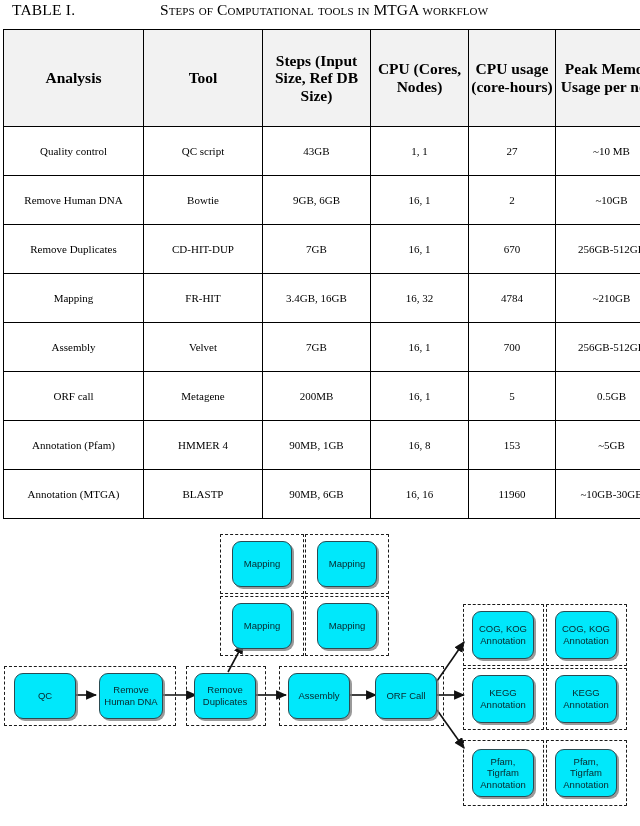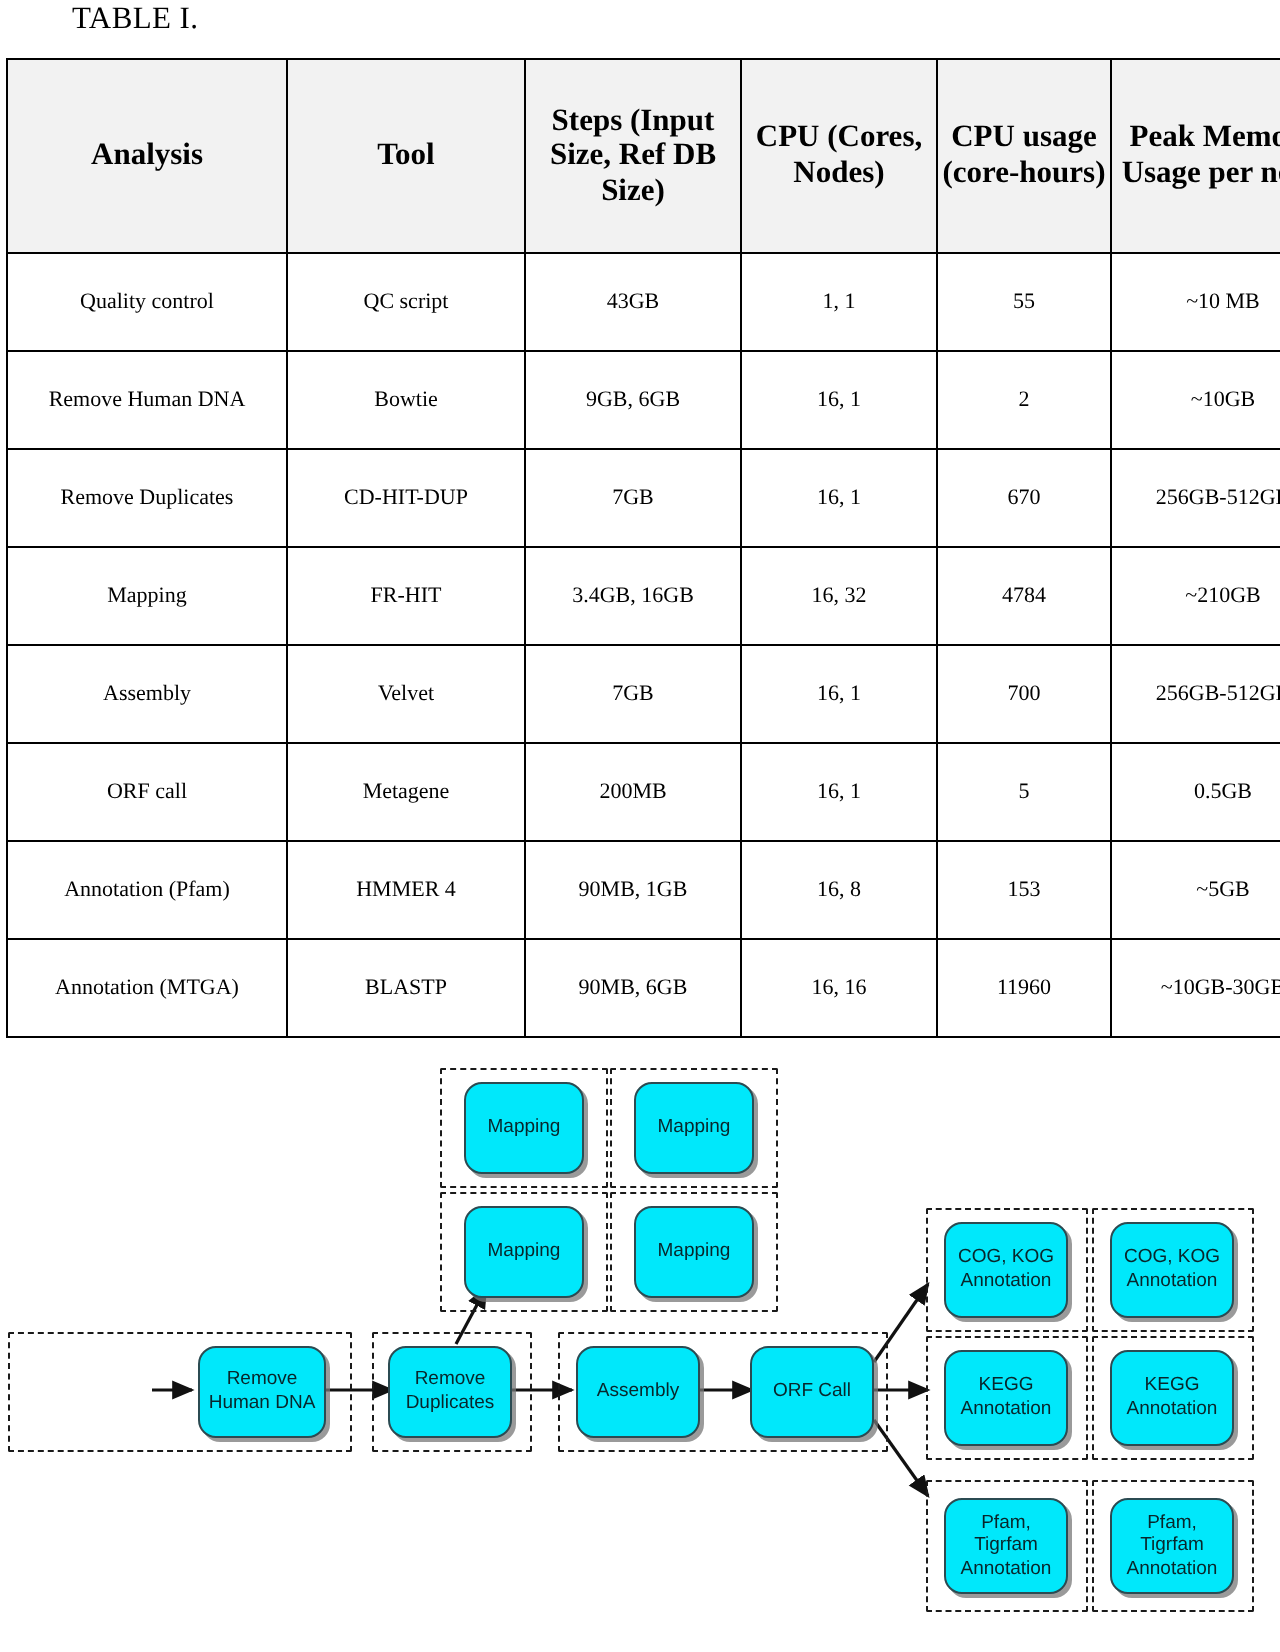--- a/index.html
+++ b/index.html
@@ -10,21 +10,21 @@
   }
 
   
   .caption-row{
     position:absolute;left:0;top:0;width:640px;height:26px;
     display:flex;align-items:flex-start;
   }
   .caption-label{
     position:absolute;left:12px;top:1px;
     font-family:"Liberation Serif", serif;
-    font-size:15.5px;letter-spacing:.2px;white-space:nowrap;margin-left:24px;
+    font-size:15.5px;letter-spacing:.2px;white-space:nowrap;
   }
   .caption-text{
     position:absolute;left:160px;top:1px;
     font-family:"Liberation Serif", serif;
     font-size:15.5px;font-variant:small-caps;letter-spacing:.1px;white-space:nowrap;
   }
 
   
   .tbl-wrap{position:absolute;left:3px;top:29px;width:634px;}
   table.spec{
@@ -67,41 +67,42 @@
     padding:1px 2px;
   }
   .dbox span{display:block;}
   svg.arrows{position:absolute;left:0;top:0;width:640px;height:300px;overflow:visible;}
 </style>
 </head>
 <body>
 
 <div class="caption-row">
   <div class="caption-label">TABLE I.</div>
+  <div class="caption-text">Steps of Computational tools in MTGA workflow</div>
 </div>
 
 <div class="tbl-wrap">
   <table class="spec">
     <thead>
       <tr>
         <th class="c-analysis">Analysis</th>
         <th class="c-tool">Tool</th>
         <th class="c-data">Steps (Input Size, Ref DB Size)</th>
         <th class="c-cpu">CPU (Cores, Nodes)</th>
         <th class="c-usage">CPU usage (core-hours)</th>
         <th class="c-mem">Peak Memory Usage per node</th>
       </tr>
     </thead>
     <tbody>
       <tr>
         <td>Quality control</td>
         <td>QC script</td>
         <td>43GB</td>
         <td>1, 1</td>
-        <td>55</td>
+        <td>27</td>
         <td>~10 MB</td>
       </tr>
       <tr>
         <td>Remove Human DNA</td>
         <td>Bowtie</td>
         <td>9GB, 6GB</td>
         <td>16, 1</td>
         <td>2</td>
         <td>~10GB</td>
       </tr>
@@ -197,20 +198,23 @@
   <div class="dbox" style="left:232px;top:85px;width:60px;height:46px;">
     <span>Mapping</span>
   </div>
 
   <div class="dgrp" style="left:305px;top:78px;width:84px;height:60px;"></div>
   <div class="dbox" style="left:317px;top:85px;width:60px;height:46px;">
     <span>Mapping</span>
   </div>
 
   <div class="dgrp" style="left:4px;top:148px;width:172px;height:60px;"></div>
+  <div class="dbox" style="left:14px;top:155px;width:62px;height:46px;">
+    <span>QC</span>
+  </div>
   <div class="dbox" style="left:99px;top:155px;width:64px;height:46px;">
     <span>Remove Human DNA</span>
   </div>
 
   <div class="dgrp" style="left:186px;top:148px;width:80px;height:60px;"></div>
   <div class="dbox" style="left:194px;top:155px;width:62px;height:46px;">
     <span>Remove Duplicates</span>
   </div>
 
   <div class="dgrp" style="left:279px;top:148px;width:165px;height:60px;"></div>

